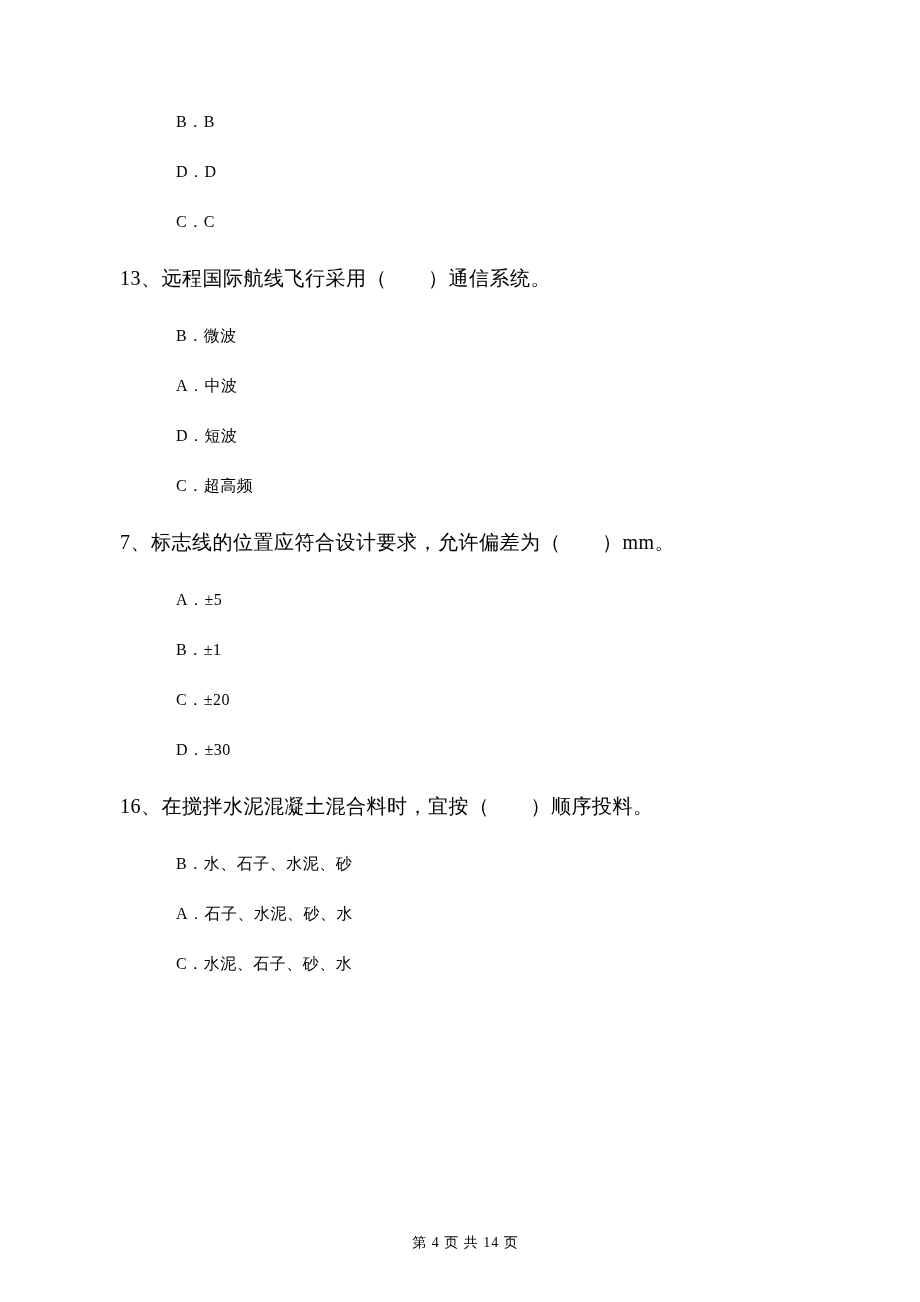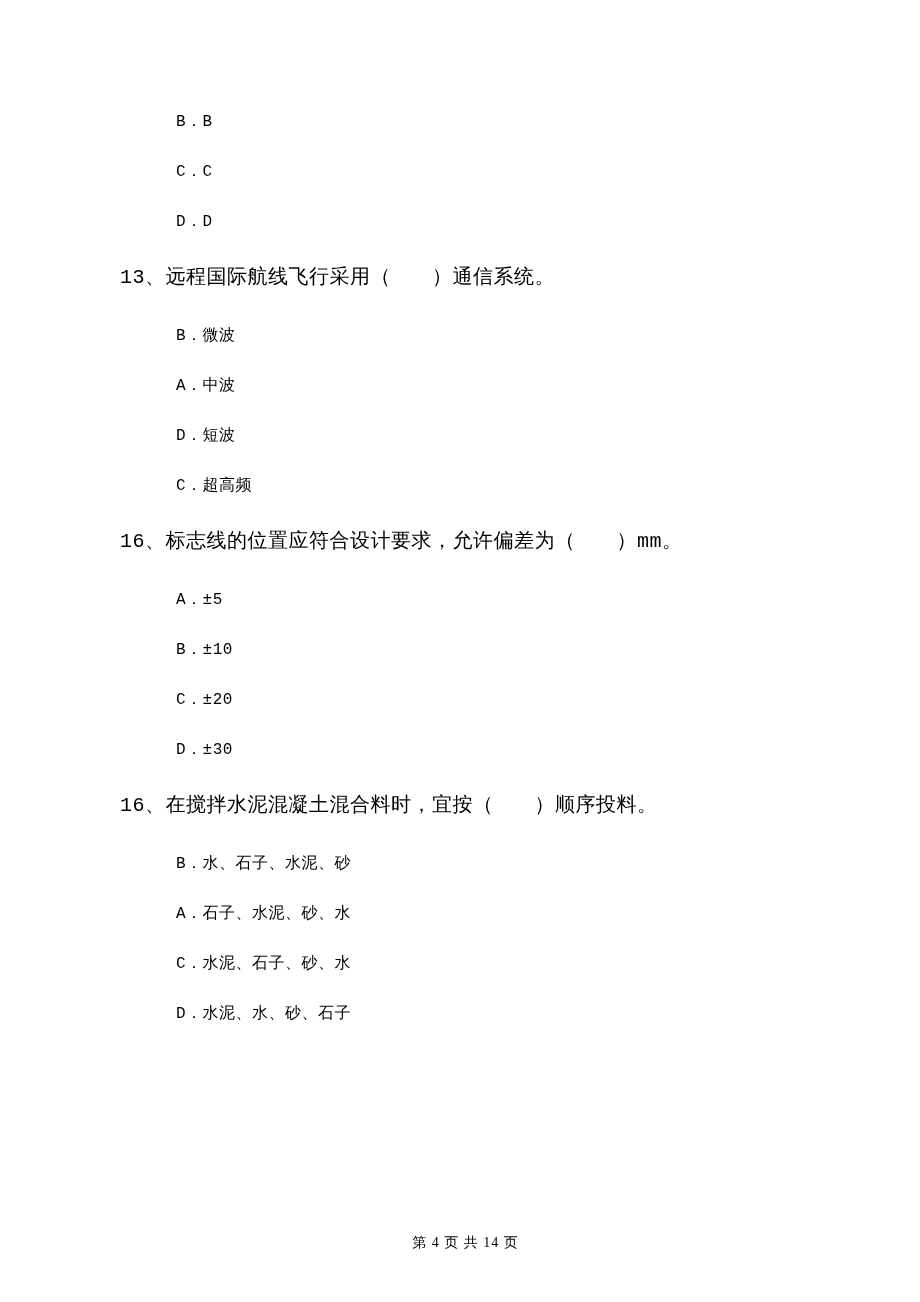--- a/index.html
+++ b/index.html
@@ -23,64 +23,62 @@
     }
     .question {
       font-size: 20px;
       line-height: 1.8;
       margin-bottom: 28px;
       margin-top: 4px;
       letter-spacing: 0.5px;
     }
     .question-block {
       margin-bottom: 8px;
-      font-family: Liberation Mono, monospace;
     }
     .footer {
       position: absolute;
       bottom: 50px;
       left: 0;
       width: 100%;
       text-align: center;
       font-size: 14px;
       letter-spacing: 1px;
       padding-left: 11px;
     }
   </style>
 </head>
 <body>
 
 <div class="page">
 
   <div class="question-block">
     <div class="option">B．B</div>
+    <div class="option">D．D</div>
     <div class="option">C．C</div>
-    <div class="option">D．D</div>
   </div>
 
   <div class="question-block">
     <div class="question">13、远程国际航线飞行采用（　　）通信系统。</div>
     <div class="option">B．微波</div>
     <div class="option">A．中波</div>
     <div class="option">D．短波</div>
     <div class="option">C．超高频</div>
   </div>
 
   <div class="question-block">
-    <div class="question">16、标志线的位置应符合设计要求，允许偏差为（　　）mm。</div>
+    <div class="question">7、标志线的位置应符合设计要求，允许偏差为（　　）mm。</div>
     <div class="option">A．±5</div>
-    <div class="option">B．±10</div>
+    <div class="option">B．±1</div>
     <div class="option">C．±20</div>
     <div class="option">D．±30</div>
   </div>
 
 
   <div class="question-block">
     <div class="question">16、在搅拌水泥混凝土混合料时，宜按（　　）顺序投料。</div>
     <div class="option">B．水、石子、水泥、砂</div>
     <div class="option">A．石子、水泥、砂、水</div>
     <div class="option">C．水泥、石子、砂、水</div>
-    <div class="option">D．水泥、水、砂、石子</div>
   </div>
 
 </div>
 
 <div class="footer">第 4 页 共 14 页</div>
 
 </body></html>

